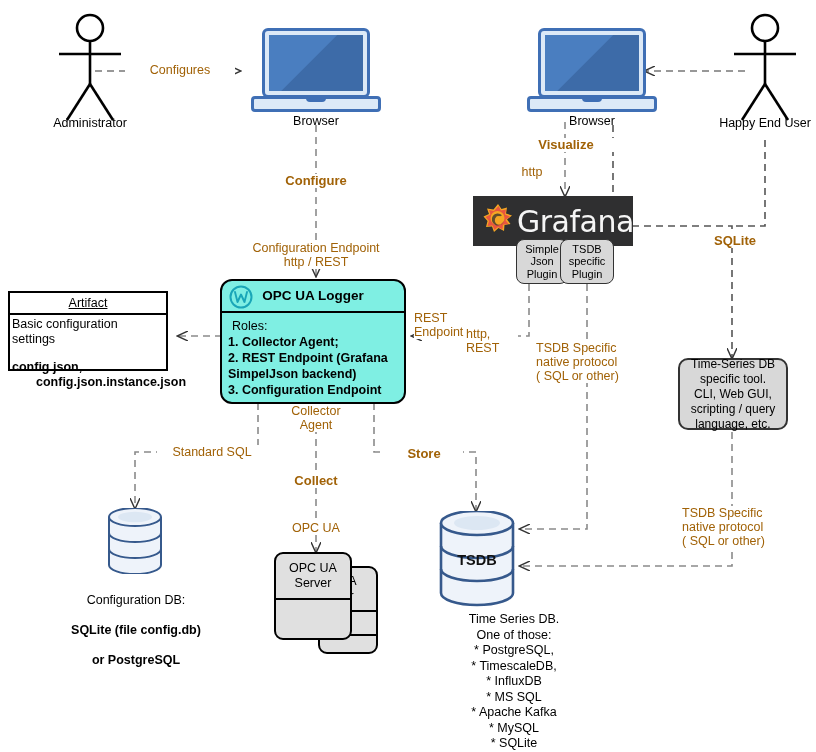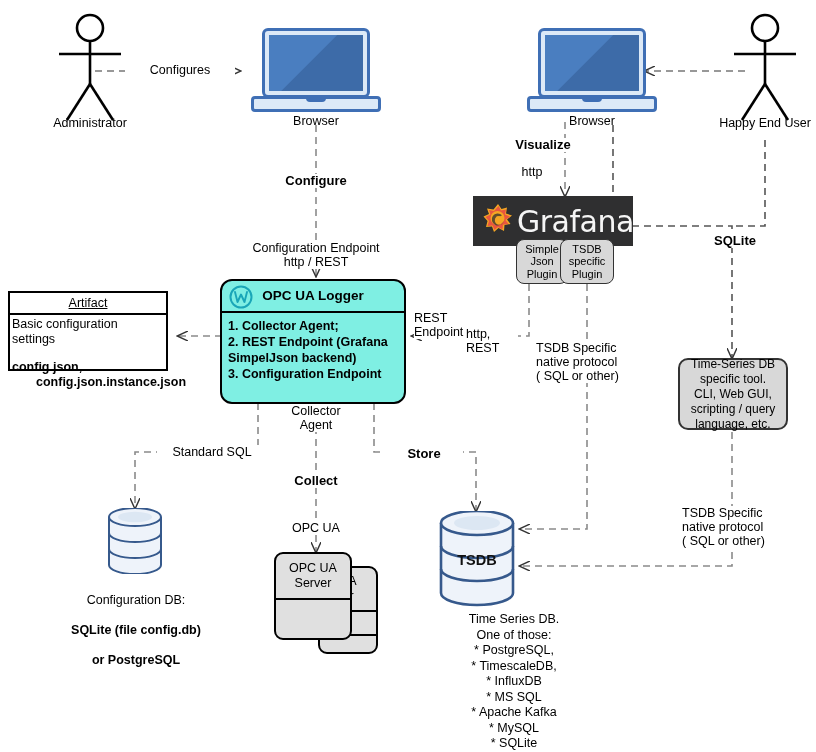--- a/index.html
+++ b/index.html
@@ -1,21 +1,21 @@
 <!DOCTYPE html>
 <html><head>
 <meta charset="utf-8">
 <style>
   html,body{margin:0;padding:0;background:#ffffff;}
   body{width:816px;height:752px;position:relative;overflow:hidden;
        font-family:"Liberation Sans",sans-serif;color:#000;}
   #stage{position:absolute;left:0;top:0;width:816px;height:752px;}
   svg#wires{position:absolute;left:0;top:0;width:816px;height:752px;pointer-events:none;}
   .node{position:absolute;box-sizing:border-box;}
-  .lbl{position:absolute;font-size:12.5px;line-height:14px;color:#000000;text-align:center;white-space:pre;}
+  .lbl{position:absolute;font-size:12.5px;line-height:14px;color:#a16207;text-align:center;white-space:pre;}
   .lbl.bold{font-weight:bold;font-size:13px;}
 
   
   .actor{position:absolute;width:90px;height:120px;}
   .actor .nm{position:absolute;top:104px;left:-14px;width:118px;text-align:center;font-size:12.5px;}
 
   
   .laptop{position:absolute;width:130px;height:88px;}
   .lap-lid{position:absolute;left:11px;top:0;width:108px;height:70px;border:3px solid #3f6fb5;
            border-radius:6px;background:#dce9f7;box-sizing:border-box;padding:4px;}
@@ -136,21 +136,21 @@
     <div class="lap-lid">
         <div class="lap-scr"></div>
       </div>
     <div class="lap-base"></div>
     <div class="lap-notch"></div>
     <div class="lap-cap">Browser</div>
   </div>
 
   <div class="lbl" style="left:125px;top:63px;width:110px;background:#fff;">Configures</div>
   <div class="lbl bold" style="left:266px;top:174px;width:100px;background:#fff;">Configure</div>
-  <div class="lbl bold" style="left:493px;top:138px;width:100px;background:#fff;">Visualize</div>
+  <div class="lbl bold" style="left:516px;top:138px;width:100px;background:#fff;">Visualize</div>
   <div class="lbl" style="left:508px;top:165px;width:48px;background:#fff;">http</div>
   <div class="lbl bold" style="left:690px;top:234px;width:90px;background:#fff;">SQLite</div>
   <div class="lbl" style="left:228px;top:241px;width:176px;background:#fff;">Configuration Endpoint
 http / REST</div>
   <div class="lbl" style="left:414px;top:311px;width:70px;text-align:left;background:#fff;">REST
 Endpoint</div>
   <div class="lbl" style="left:466px;top:327px;width:52px;text-align:left;background:#fff;">http,
 REST</div>
   <div class="lbl" style="left:157px;top:445px;width:110px;background:#fff;">Standard SQL</div>
   <div class="lbl" style="left:268px;top:404px;width:96px;background:#fff;">Collector
@@ -179,20 +179,21 @@
     <div class="hd">
       <span class="wmark">
         <svg width="24" height="24" viewBox="0 0 24 24">
           <circle cx="12" cy="12" r="10.5" fill="none" stroke="#1aa6b8" stroke-width="2"></circle>
           <path d="M6,7 L8.5,17 L12,9.5 L15.5,17 L18,7" fill="none" stroke="#1aa6b8" stroke-width="1.9" stroke-linejoin="round" stroke-linecap="round"></path>
         </svg>
       </span>
       <span>OPC UA Logger</span>
     </div>
     <div class="bd">
+      <div class="r0" style="padding-left:4px;">Roles:</div>
       <div class="rb">1. Collector Agent;</div>
       <div class="rb">2. REST Endpoint (Grafana</div>
       <div class="rb">SimpelJson backend)</div>
       <div class="rb">3. Configuration Endpoint</div>
     </div>
   </div>
 
   <div class="grafana" style="left:473px;top:196px;width:160px;height:50px;">
     <span style="margin-left:10px;margin-right:4px;">
       <svg width="30" height="32" viewBox="0 0 30 32">

